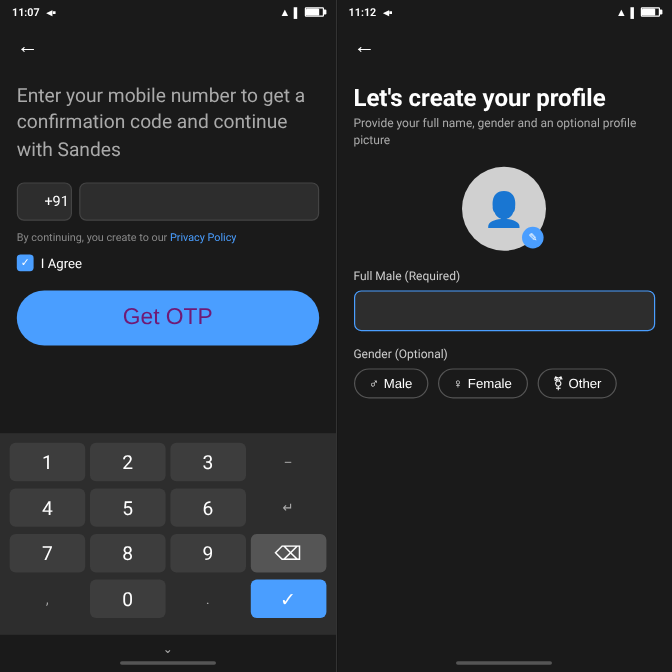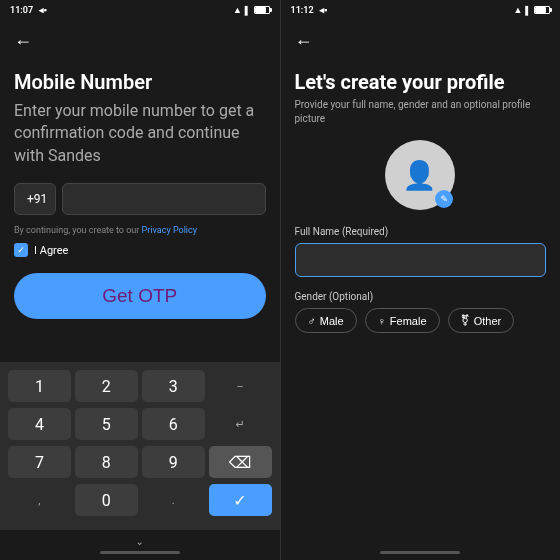--- a/index.html
+++ b/index.html
@@ -119,21 +119,21 @@
       display: flex;
       gap: 6px;
       margin-bottom: 10px;
     }
 
     .country-code {
       background: #2d2d2d;
       color: #fff;
       border: 1px solid #444;
       border-radius: 6px;
-      padding: 8px 12px;
+      padding: 8px 22px;
       font-size: 12px;
       width: 42px;
       text-align: center;
     }
 
     .phone-number-input {
       flex: 1;
       background: #2d2d2d;
       border: 1px solid #444;
       border-radius: 6px;
@@ -369,21 +369,20 @@
       <span class="status-icon" style="font-size:8px;">▌</span>
       <div class="battery-icon">
         <div class="battery-fill"></div>
       </div>
     </div>
   </div>
 
   <div class="screen-content">
     <div class="back-button">←</div>
 
-    <div class="screen-title">Mobile Number</div>
     <div class="screen-subtitle">Enter your mobile number to get a confirmation code and continue with Sandes</div>
 
     <div class="phone-input-row">
       <div class="country-code">+91</div>
       <input class="phone-number-input" type="text" style="">
     </div>
 
     <div class="privacy-text">
       <span>By continuing, you create to our </span><span class="privacy-link">Privacy Policy</span>
     </div>
@@ -456,21 +455,21 @@
 
     <div class="avatar-container">
       <div class="avatar-circle">
         <span class="avatar-icon">👤</span>
         <div class="avatar-badge">
           <span>✎</span>
         </div>
       </div>
     </div>
 
-    <div class="form-label">Full Name (Required)</div>
+    <div class="form-label">Full Male (Required)</div>
     <input class="form-input" type="text" style="">
 
     <div class="form-label">Gender (Optional)</div>
     <div class="gender-row">
       <button class="gender-btn">
         <span class="gender-icon">♂</span>
         <span>Male</span>
       </button>
       <button class="gender-btn">
         <span class="gender-icon">♀</span>

